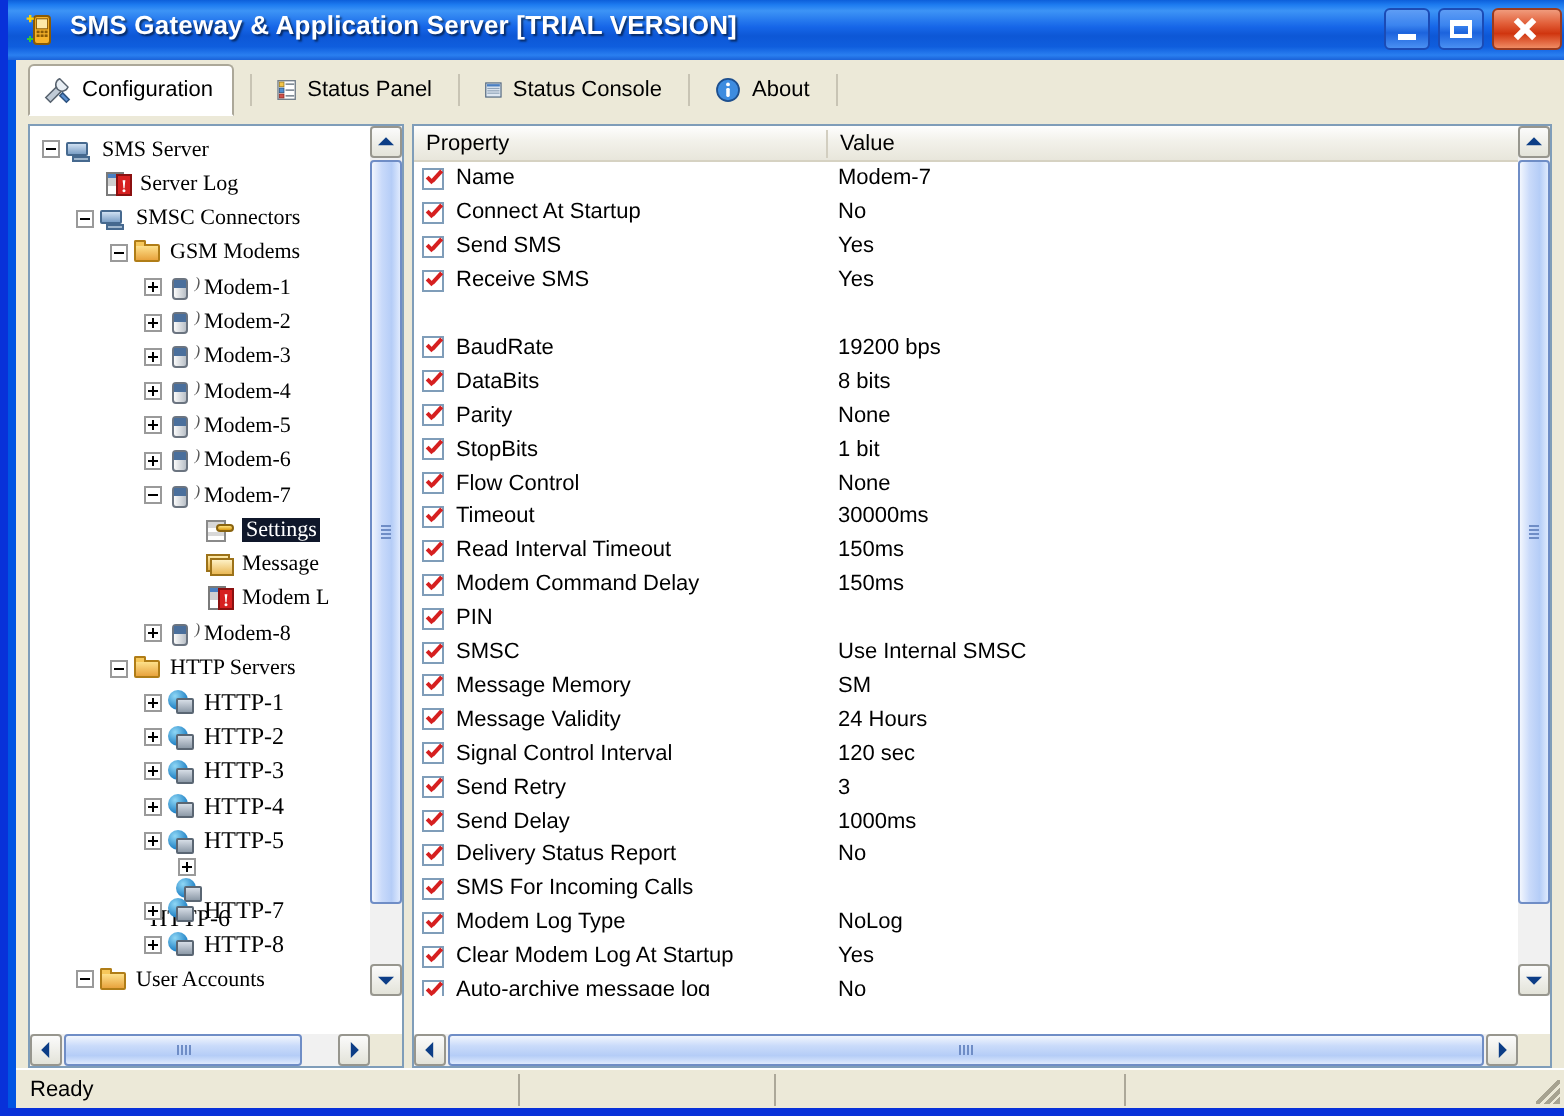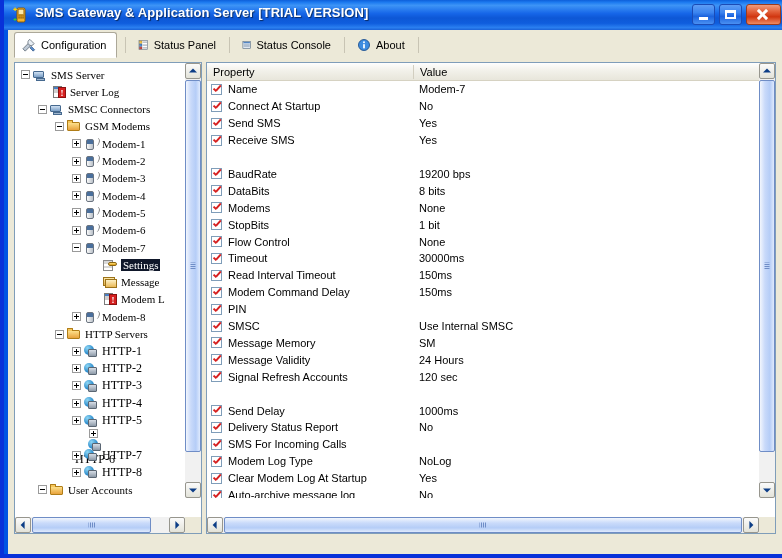--- a/index.html
+++ b/index.html
@@ -471,21 +471,21 @@
             <span class="pname">BaudRate</span>
             <span class="pval">19200 bps</span>
           </div>
           <div class="row" style="top: 101.4px;">
             <span class="cb"></span>
             <span class="pname">DataBits</span>
             <span class="pval">8 bits</span>
           </div>
           <div class="row" style="top: 118.3px;">
             <span class="cb"></span>
-            <span class="pname">Modems</span>
+            <span class="pname">Parity</span>
             <span class="pval">None</span>
           </div>
           <div class="row" style="top: 135.2px;">
             <span class="cb"></span>
             <span class="pname">StopBits</span>
             <span class="pval">1 bit</span>
           </div>
           <div class="row" style="top: 152.1px;">
             <span class="cb"></span>
             <span class="pname">Flow Control</span>
@@ -521,22 +521,27 @@
             <span class="pname">Message Memory</span>
             <span class="pval">SM</span>
           </div>
           <div class="row" style="top: 270.4px;">
             <span class="cb"></span>
             <span class="pname">Message Validity</span>
             <span class="pval">24 Hours</span>
           </div>
           <div class="row" style="top: 287.3px;">
             <span class="cb"></span>
-            <span class="pname">Signal Refresh Accounts</span>
+            <span class="pname">Signal Control Interval</span>
             <span class="pval">120 sec</span>
+          </div>
+          <div class="row" style="top: 304.2px;">
+            <span class="cb"></span>
+            <span class="pname">Send Retry</span>
+            <span class="pval">3</span>
           </div>
           <div class="row" style="top: 321.1px;">
             <span class="cb"></span>
             <span class="pname">Send Delay</span>
             <span class="pval">1000ms</span>
           </div>
           <div class="row" style="top: 338px;">
             <span class="cb"></span>
             <span class="pname">Delivery Status Report</span>
             <span class="pval">No</span>
@@ -582,15 +587,30 @@
         <div class="sb-thumb-h" style="left:17px;width:518px;">
             <i class="grip h"></i>
           </div>
         <div class="sb-btn-h" style="right:0;top:0;">
             <i class="arr rt"></i>
           </div>
       </div>
       <div class="sb-corner" style="left:552px;bottom:0;"></div>
     </div>
 
+    <div class="statusbar">
+      <div class="sbp" style="left:2px;width:249px;border-left:0;">
+        <div class="txt">Ready</div>
+      </div>
+      <div class="sbp" style="left:251px;width:128px;">
+        <div class="txt"></div>
+      </div>
+      <div class="sbp" style="left:379px;width:175px;">
+        <div class="txt"></div>
+      </div>
+      <div class="sbp" style="left:554px;width:216px;">
+        <div class="txt"></div>
+      </div>
+      <div class="sizer"></div>
+    </div>
 
   </div>
 </div>
 
 </body></html>

